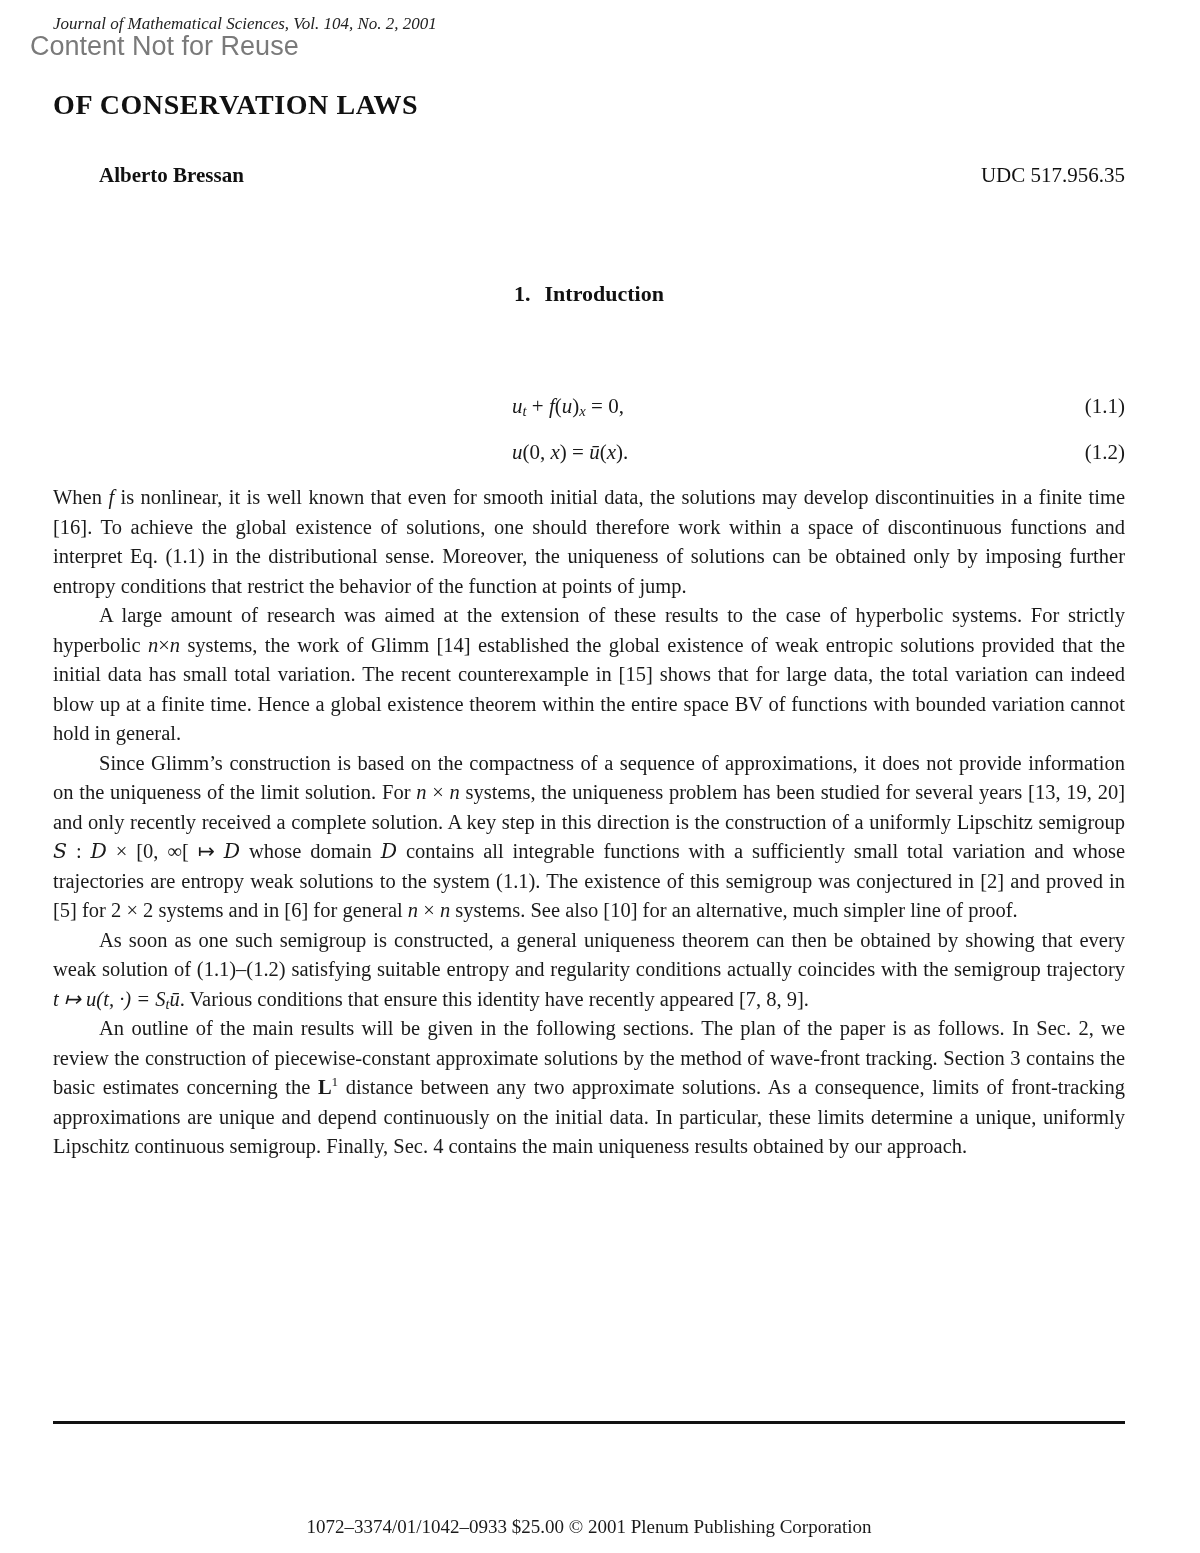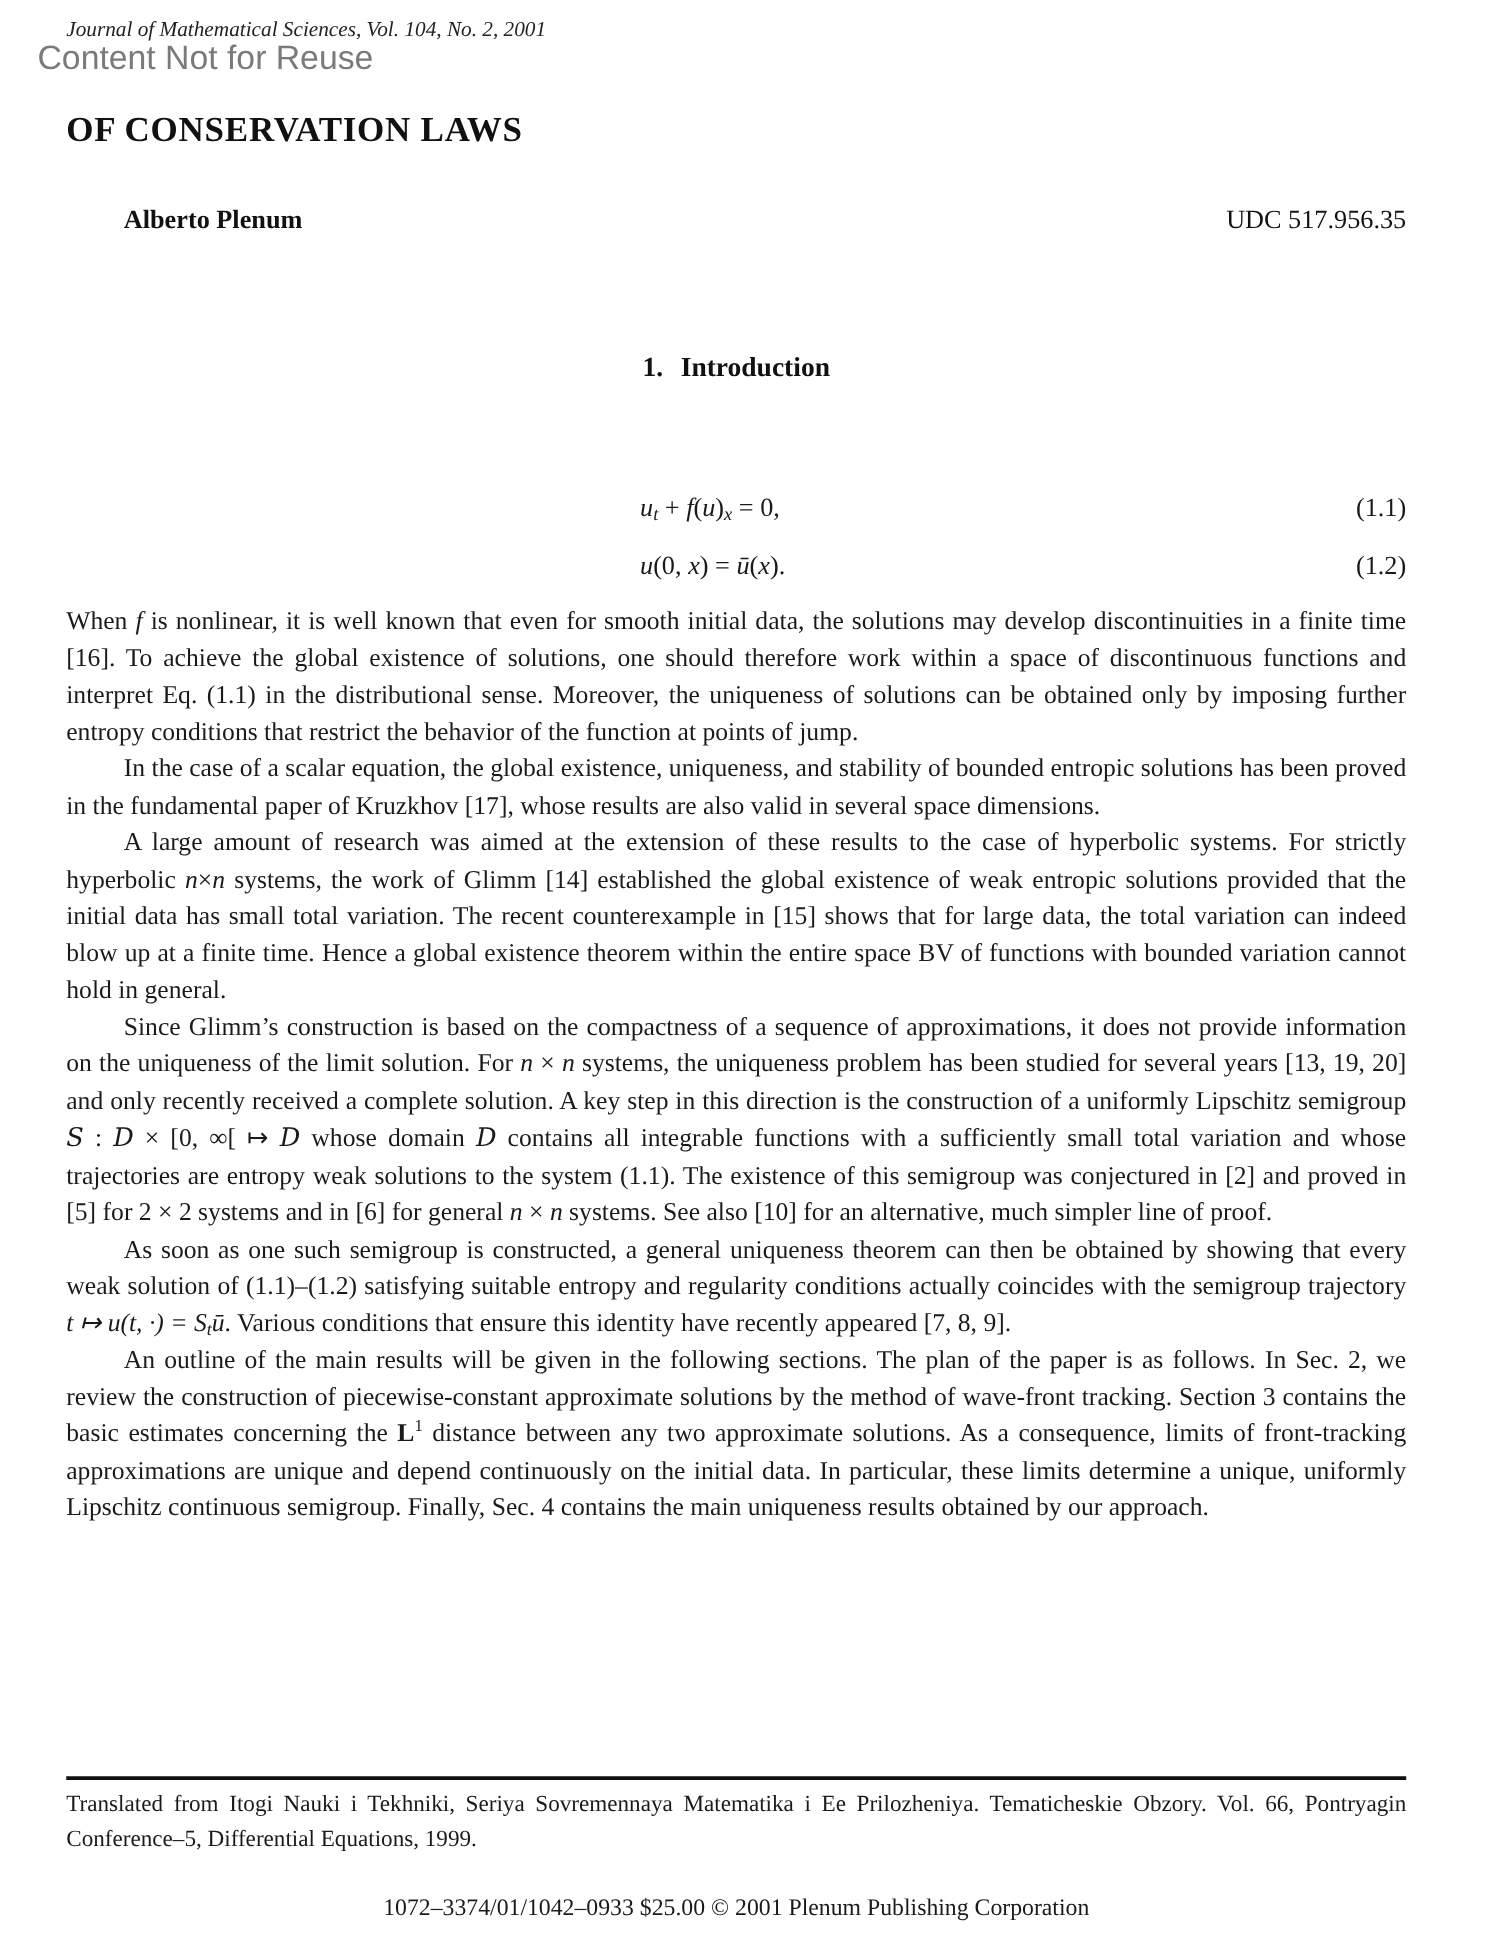--- a/index.html
+++ b/index.html
@@ -44,45 +44,43 @@
 
 <div class="page">
 
   <div class="running">Journal of Mathematical Sciences, Vol. 104, No. 2, 2001</div>
   <div class="watermark">Content Not for Reuse</div>
 
   <div class="title">
     <div>OF CONSERVATION LAWS</div>
   </div>
 
-  <div class="author">Alberto Plenum</div>
+  <div class="author">Alberto Bressan</div>
   <div class="udc">UDC 517.956.35</div>
 
   <div class="section">
     <span class="num">1.</span><span>Introduction</span>
   </div>
 
 
   <div class="eq" style="top:394px;">
     <span class="expr">u<sub>t</sub> <span class="up">+</span> f<span class="up">(</span>u<span class="up">)</span><sub>x</sub> <span class="up">= 0,</span></span>
     <span class="tag">(1.1)</span>
   </div>
   <div class="eq" style="top:440px;">
     <span class="expr">u<span class="up">(0, </span>x<span class="up">) = </span>ū<span class="up">(</span>x<span class="up">).</span></span>
     <span class="tag">(1.2)</span>
   </div>
 
   <div class="body" style="top:483px;">
     <p class="p noindent"><span>When </span><i>f</i><span> is nonlinear, it is well known that even for smooth initial data, the solutions may develop discontinuities in a finite time [16]. To achieve the global existence of solutions, one should therefore work within a space of discontinuous functions and interpret Eq. (1.1) in the distributional sense. Moreover, the uniqueness of solutions can be obtained only by imposing further entropy conditions that restrict the behavior of the function at points of jump.</span></p>
-    <p class="p">In the case of a scalar equation, the global existence, uniqueness, and stability of bounded entropic solutions has been proved in the fundamental paper of Kruzkhov [17], whose results are also valid in several space dimensions.</p>
     <p class="p"><span>A large amount of research was aimed at the extension of these results to the case of hyperbolic systems. For strictly hyperbolic </span><i>n</i><span>×</span><i>n</i><span> systems, the work of Glimm [14] established the global existence of weak entropic solutions provided that the initial data has small total variation. The recent counterexample in [15] shows that for large data, the total variation can indeed blow up at a finite time. Hence a global existence theorem within the entire space BV of functions with bounded variation cannot hold in general.</span></p>
     <p class="p"><span>Since Glimm’s construction is based on the compactness of a sequence of approximations, it does not provide information on the uniqueness of the limit solution. For </span><i>n</i> <span>×</span> <i>n</i><span> systems, the uniqueness problem has been studied for several years [13, 19, 20] and only recently received a complete solution. A key step in this direction is the construction of a uniformly Lipschitz semigroup </span><span class="cal">S</span><span> : </span><span class="cal">D</span><span> × [0, ∞[ ↦ </span><span class="cal">D</span><span> whose domain </span><span class="cal">D</span><span> contains all integrable functions with a sufficiently small total variation and whose trajectories are entropy weak solutions to the system (1.1). The existence of this semigroup was conjectured in [2] and proved in [5] for 2 × 2 systems and in [6] for general </span><i>n</i> <span>×</span> <i>n</i><span> systems. See also [10] for an alternative, much simpler line of proof.</span></p>
     <p class="p"><span>As soon as one such semigroup is constructed, a general uniqueness theorem can then be obtained by showing that every weak solution of (1.1)–(1.2) satisfying suitable entropy and regularity conditions actually coincides with the semigroup trajectory </span><i>t ↦ u(t, ·) = S</i><sub class="m">t</sub><i>ū</i><span>. Various conditions that ensure this identity have recently appeared [7, 8, 9].</span></p>
     <p class="p"><span>An outline of the main results will be given in the following sections. The plan of the paper is as follows. In Sec. 2, we review the construction of piecewise-constant approximate solutions by the method of wave-front tracking. Section 3 contains the basic estimates concerning the </span><span class="bold">L</span><sup>1</sup><span> distance between any two approximate solutions. As a consequence, limits of front-tracking approximations are unique and depend continuously on the initial data. In particular, these limits determine a unique, uniformly Lipschitz continuous semigroup. Finally, Sec. 4 contains the main uniqueness results obtained by our approach.</span></p>
   </div>
 
   <div class="rule"></div>
-  <div class="footnote">Translated from Itogi Nauki i Tekhniki, Seriya Sovremennaya Matematika i Ee Prilozheniya. Tematicheskie Obzory. Vol. 66, Pontryagin Conference–5, Differential Equations, 1999.</div>
 
   <div class="footer">1072–3374/01/1042–0933 $25.00 © 2001 Plenum Publishing Corporation</div>
   <div class="pageno">933</div>
 
 </div>
 
 </body></html>

